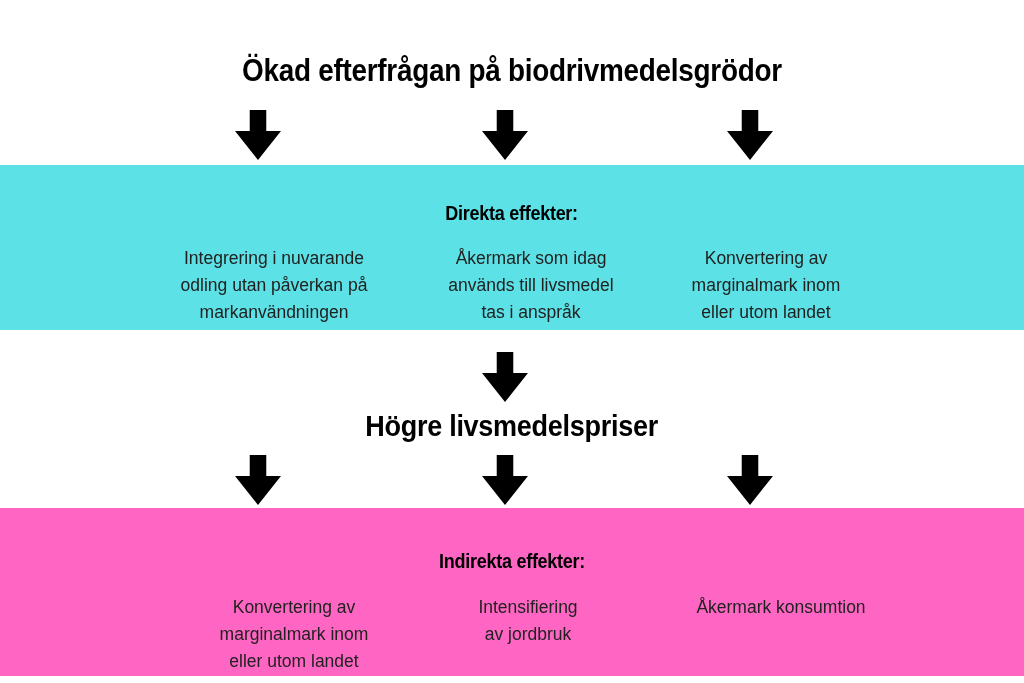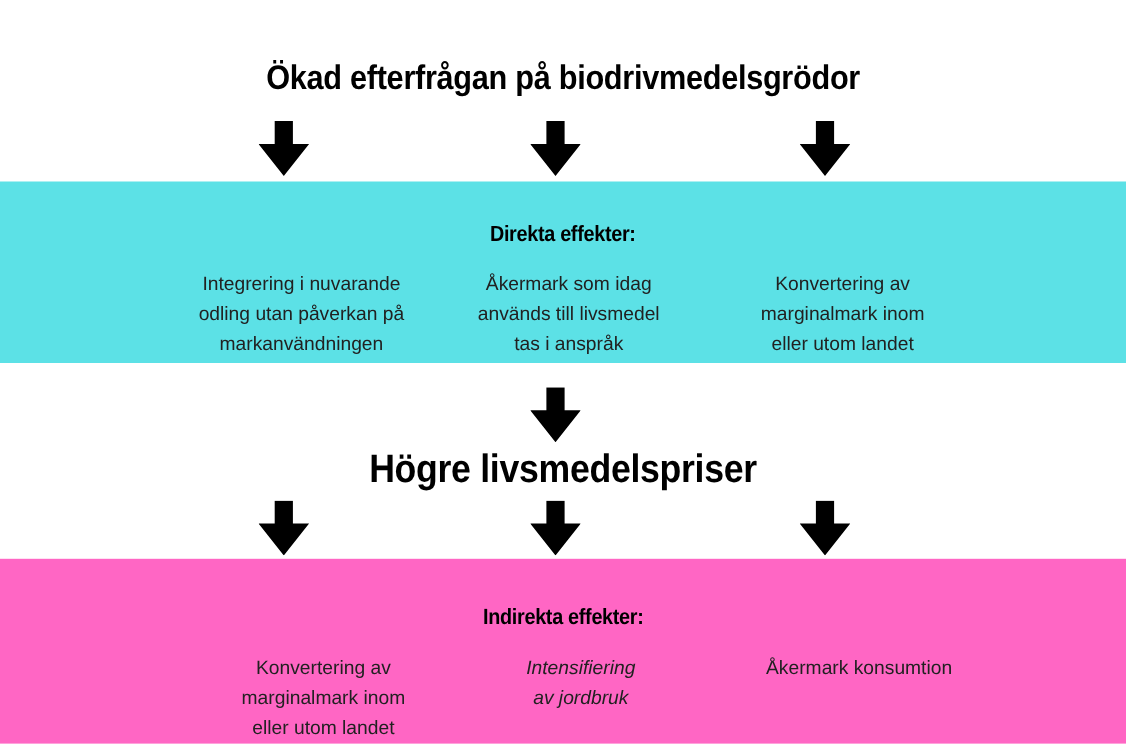--- a/index.html
+++ b/index.html
@@ -12,40 +12,40 @@
     color:var(--body-text,#212121);
   }
   .heading{
     position:absolute;left:0;width:1024px;
     text-align:center;margin:0;
     font-weight:700;color:var(--heading-text,#000);
     white-space:nowrap;
   }
   .cond{display:inline-block;transform:scaleX(.9);letter-spacing:-.3px;}
   .top-title{top:52px;font-size:31px;line-height:38px;}
-  .mid-title{top:408px;font-size:36px;line-height:36px;}
+  .mid-title{top:408px;font-size:30px;line-height:36px;}
   .band{position:absolute;left:0;width:1024px;}
   .band.direct{top:165px;height:165px;background:var(--direct-bg,#5CE1E6);}
   .band.indirect{top:508px;height:168px;background:var(--indirect-bg,#FF66C4);}
   .band-heading{top:176px;font-size:20px;line-height:32px;margin-top:21px;}
   .band-heading.indirect-h{top:524px;}
   .arrow{
     position:absolute;width:46px;height:50px;
     background:var(--arrow,#000);
     clip-path:polygon(32% 0, 68% 0, 68% 42%, 100% 42%, 50% 100%, 0 42%, 32% 42%);
   }
   .col{
     position:absolute;margin:16px;width:236px;
     text-align:center;font-size:17.5px;line-height:27px;
     white-space:pre-line;
   }
   .col-d{top:229px;}
   .col-i{top:578px;}
-  .c1{left:140px;} .c2{left:383px;} .c3{left:632px;}
-  .i1{left:160px;} .i2{left:394px;font-style:italic;} .i3{left:647px;}
+  .c1{left:140px;} .c2{left:397px;} .c3{left:632px;}
+  .i1{left:160px;} .i2{left:394px;} .i3{left:647px;}
 </style>
 </head>
 <body>
 
 <div class="canvas">
 
   <h1 class="heading top-title"><span class="cond">Ökad efterfrågan på biodrivmedelsgrödor</span></h1>
 
   <div class="arrow" style="left:235px;top:110px;"></div>
   <div class="arrow" style="left:482px;top:110px;"></div>

